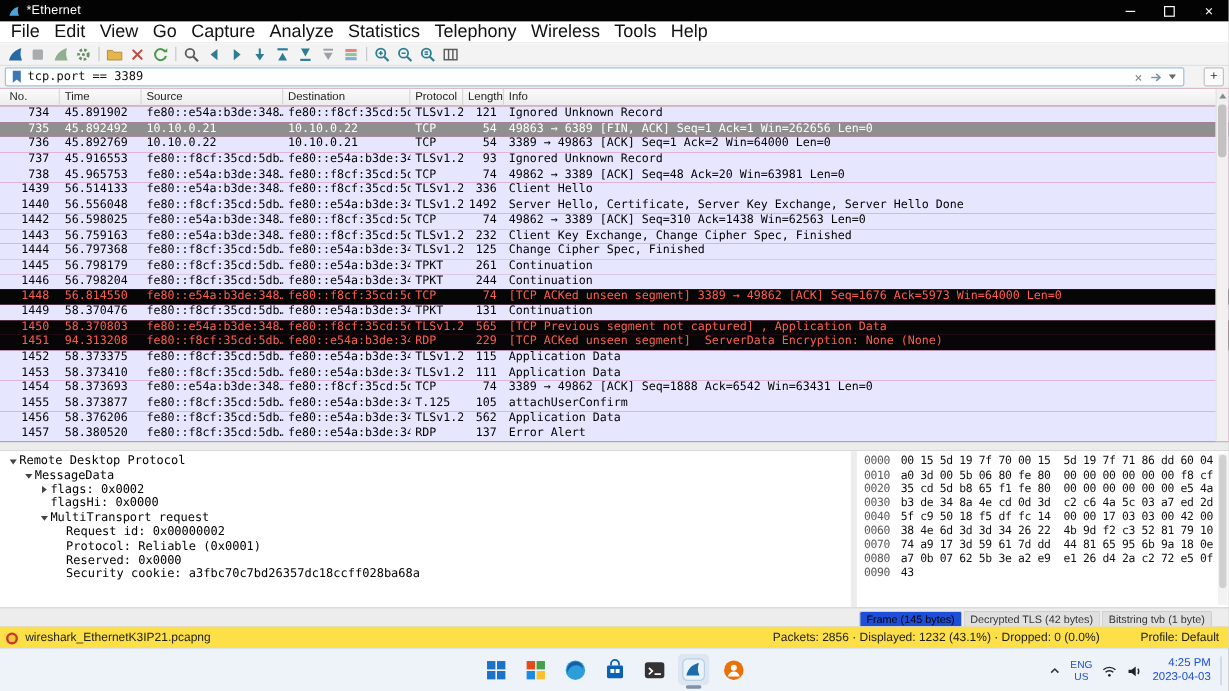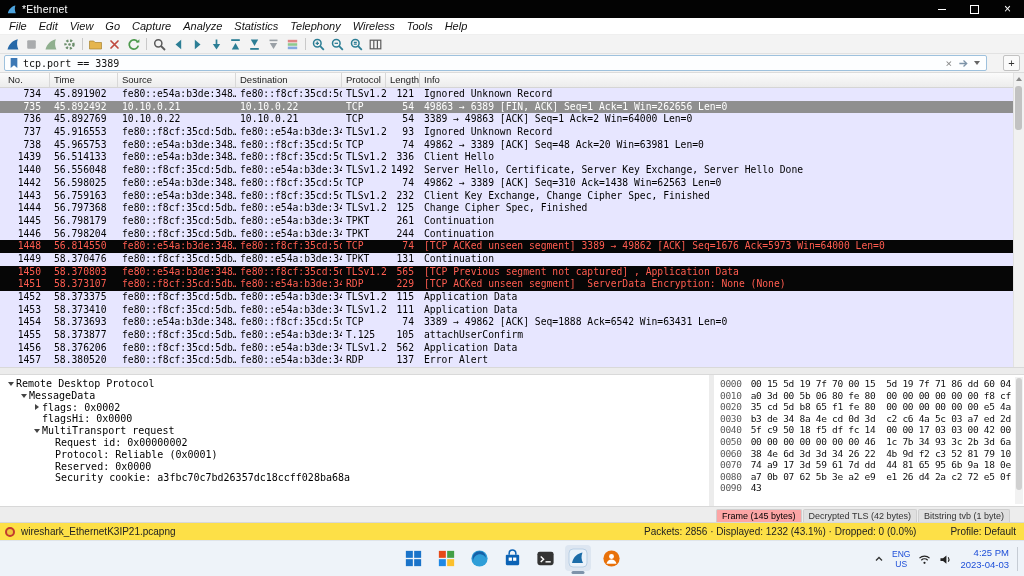--- a/index.html
+++ b/index.html
@@ -9,21 +9,21 @@
   
   .titlebar{flex:0 0 18px;background:#030303;color:#fff;display:flex;align-items:center;font-size:10.5px;}
   .tb-appicon{margin:0 5px 0 6px;display:flex;}
   .tb-title{letter-spacing:.2px;}
   .tb-controls{margin-left:auto;display:flex;height:100%;}
   .tb-btn{width:33px;display:flex;align-items:center;justify-content:center;font-size:12px;color:#fff;}
   .min-glyph{width:8px;height:1px;background:#fff;display:block;}
   .max-glyph{width:7px;height:7px;border:1px solid #fff;display:block;}
 
   
-  .menubar{flex:0 0 16px;background:#fff;display:flex;align-items:center;font-size:11px;color:#111;border-bottom:1px solid #efefef;padding-left:3px;font-style:italic;}
+  .menubar{flex:0 0 16px;background:#fff;display:flex;align-items:flex-start;font-size:15px;color:#111;border-bottom:1px solid #efefef;padding-left:3px;}
   .menu-item{padding:0 6px;}
 
   
   .toolbar{flex:0 0 18px;background:#f3f3f3;display:flex;align-items:center;padding:0 3px;border-bottom:1px solid #e2e2e2;}
   .tool-btn{width:19px;height:16px;display:flex;align-items:center;justify-content:center;}
   .tool-sep{width:1px;height:12px;background:#c9c9c9;margin:0 3px;}
 
   
   .filterbar{flex:0 0 18px;background:#f3f3f3;display:flex;align-items:center;padding:0 4px;border-bottom:1px solid #dcdcdc;gap:16px;}
   .filter-field{flex:1;height:14px;background:#fdfeff;border:1px solid #9ec1dd;border-radius:2px;display:flex;align-items:center;font-family:"DejaVu Sans Mono",monospace;font-size:10px;padding:0 2px;}
@@ -69,21 +69,21 @@
   .hexwrap{flex:1;position:relative;padding:3px 12px 0 6px;font-family:"DejaVu Sans Mono",monospace;overflow:hidden;}
   .hex-line{height:11.6px;line-height:11.7px;font-size:9.5px;letter-spacing:-0.3px;white-space:pre;}
   .hex-off{color:#5a5a5a;margin-right:9px;}
   .hex-bytes{color:#111;}
   .hexscroll{position:absolute;top:2px;right:1px;width:8px;bottom:2px;background:#f2f2f2;}
   .hexthumb{position:absolute;top:1px;left:1px;width:6px;height:88%;background:#d0d0d0;border-radius:3px;display:block;}
 
   
   .bytetabs{flex:0 0 15px;background:#ededed;border-top:1px solid #d8d8d8;display:flex;align-items:flex-end;padding-left:716px;}
   .btab{font-size:9px;padding:1px 5px;border:1px solid #cfcfcf;border-bottom:none;background:#e0e0e0;color:#333;margin-right:1px;border-radius:2px 2px 0 0;white-space:nowrap;}
-  .btab.active{background:#fca5a5;color:#000;}
+  .btab.active{background:#1d4ed8;color:#000;}
 
   
   .statusbar{flex:0 0 17px;background:#fde047;border-top:1px solid #d8d8d8;display:flex;align-items:center;font-size:10px;color:#222;padding:0 8px 0 5px;gap:6px;}
   .sb-expert{width:10px;height:10px;border-radius:50%;background:#f0c63c;border:2px solid #c23b2e;box-sizing:border-box;flex:0 0 10px;}
   .sb-spacer{flex:1;}
   .sb-stats{margin-right:28px;white-space:pre;}
   .sb-profile{white-space:pre;}
 
   
   .taskbar{position:absolute;left:0;top:540px;width:1024px;height:36px;background:#eef3f9;border-top:1px solid #dfe4ea;}
@@ -412,21 +412,21 @@
             <span class="pc c-no">1450</span>
             <span class="pc c-time">58.370803</span>
             <span class="pc c-src">fe80::e54a:b3de:348…</span>
             <span class="pc c-dst">fe80::f8cf:35cd:5db…</span>
             <span class="pc c-proto">TLSv1.2</span>
             <span class="pc c-len">565</span>
             <span class="pc c-info">[TCP Previous segment not captured] , Application Data</span>
           </div>
           <div class="pkt-row bad">
             <span class="pc c-no">1451</span>
-            <span class="pc c-time">58.373107</span>
+            <span class="pc c-time">94.313208</span>
             <span class="pc c-src">fe80::f8cf:35cd:5db…</span>
             <span class="pc c-dst">fe80::e54a:b3de:348…</span>
             <span class="pc c-proto">RDP</span>
             <span class="pc c-len">229</span>
             <span class="pc c-info">[TCP ACKed unseen segment]  ServerData Encryption: None (None)</span>
           </div>
           <div class="pkt-row">
             <span class="pc c-no">1452</span>
             <span class="pc c-time">58.373375</span>
             <span class="pc c-src">fe80::f8cf:35cd:5db…</span>
@@ -501,21 +501,20 @@
           <div class="tree-line" style="padding-left: 41px;"><span class="tree-arrow none"></span><span class="tree-text">Reserved: 0x0000</span></div>
           <div class="tree-line" style="padding-left: 41px;"><span class="tree-arrow none"></span><span class="tree-text">Security cookie: a3fbc70c7bd26357dc18ccff028ba68a</span></div>
         </div>
       <div class="hexwrap">
         <div>
             <div class="hex-line"><span class="hex-off">0000</span><span class="hex-bytes">00 15 5d 19 7f 70 00 15  5d 19 7f 71 86 dd 60 04</span></div>
             <div class="hex-line"><span class="hex-off">0010</span><span class="hex-bytes">a0 3d 00 5b 06 80 fe 80  00 00 00 00 00 00 f8 cf</span></div>
             <div class="hex-line"><span class="hex-off">0020</span><span class="hex-bytes">35 cd 5d b8 65 f1 fe 80  00 00 00 00 00 00 e5 4a</span></div>
             <div class="hex-line"><span class="hex-off">0030</span><span class="hex-bytes">b3 de 34 8a 4e cd 0d 3d  c2 c6 4a 5c 03 a7 ed 2d</span></div>
             <div class="hex-line"><span class="hex-off">0040</span><span class="hex-bytes">5f c9 50 18 f5 df fc 14  00 00 17 03 03 00 42 00</span></div>
-            <div class="hex-line"><span class="hex-off">0050</span><span class="hex-bytes">00 00 00 00 00 00 00 46  1c 7b 34 93 3c 2b 3d 6a</span></div>
             <div class="hex-line"><span class="hex-off">0060</span><span class="hex-bytes">38 4e 6d 3d 3d 34 26 22  4b 9d f2 c3 52 81 79 10</span></div>
             <div class="hex-line"><span class="hex-off">0070</span><span class="hex-bytes">74 a9 17 3d 59 61 7d dd  44 81 65 95 6b 9a 18 0e</span></div>
             <div class="hex-line"><span class="hex-off">0080</span><span class="hex-bytes">a7 0b 07 62 5b 3e a2 e9  e1 26 d4 2a c2 72 e5 0f</span></div>
             <div class="hex-line"><span class="hex-off">0090</span><span class="hex-bytes">43</span></div>
           </div>
         <div class="hexscroll">
             <span class="hexthumb"></span>
           </div>
       </div>
     </div>

